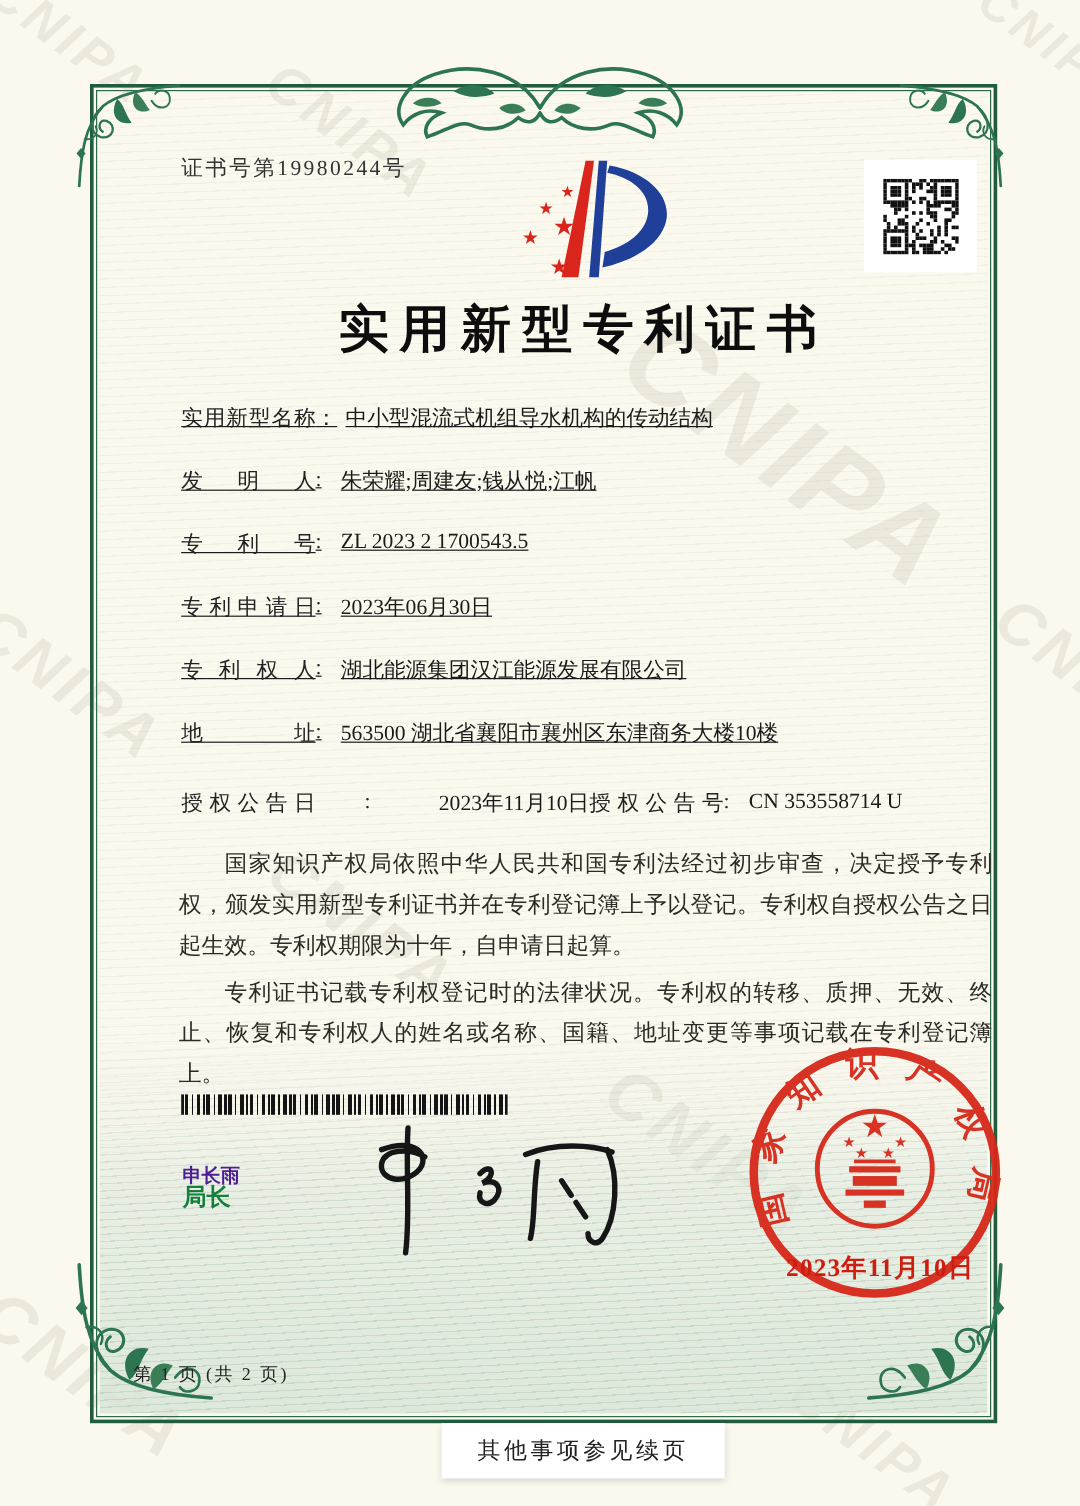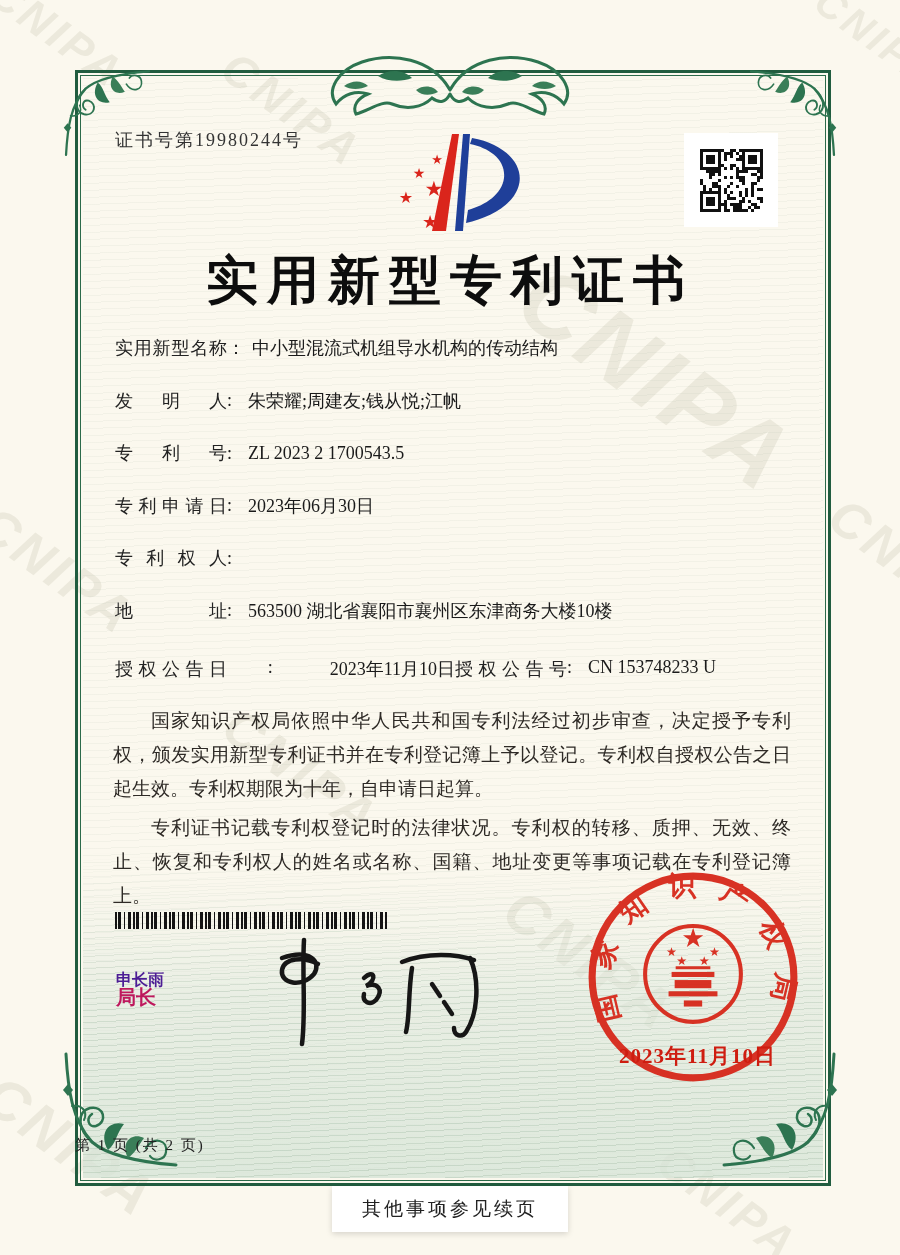--- a/index.html
+++ b/index.html
@@ -21,51 +21,51 @@
   .waves{position:absolute;left:5px;right:5px;bottom:5px;height:330px;
          background:
            repeating-linear-gradient(177deg,rgba(110,150,120,0.20) 0 1px,transparent 1px 6px),
            linear-gradient(180deg,rgba(223,233,222,0) 0,rgba(221,232,221,0.55) 120px,rgba(214,228,215,0.8) 100%);
          -webkit-mask-image:linear-gradient(180deg,transparent 0,#000 45%);
          mask-image:linear-gradient(180deg,transparent 0,#000 45%);}
 
   .orn{position:absolute;z-index:3;pointer-events:none;}
   .orn svg{display:block;}
 
-  .content{position:absolute;inset:0;z-index:4;}
+  .content{position:absolute;inset:0;z-index:4;margin-left:36px;}
 
   .cert-no{position:absolute;left:115px;top:128px;font-size:18px;letter-spacing:2px;color:#333;}
 
   .logo{position:absolute;left:368px;top:128px;}
   .qr-box{position:absolute;left:684px;top:133px;width:94px;height:94px;background:#ffffff;
           display:flex;align-items:center;justify-content:center;}
 
   .title{position:absolute;left:75px;top:246px;width:750px;text-align:center;
-         font-size:52px;font-weight:700;letter-spacing:9px;color:#0d0d0d;}
+         font-size:42px;font-weight:700;letter-spacing:9px;color:#0d0d0d;}
 
   .fields{position:absolute;left:115px;top:336px;width:690px;font-size:18px;}
-  .frow{display:flex;align-items:center;margin-bottom:28.5px;white-space:nowrap;}
+  .frow{display:flex;align-items:flex-start;margin-bottom:28.5px;white-space:nowrap;text-decoration:underline;}
   .flabel{display:inline-block;width:112px;text-align:justify;text-align-last:justify;color:#222;}
   .fcolon{display:inline-block;min-width:14px;color:#222;}
   .fvalue{margin-left:7px;color:#1a1a1a;}
   .grant-row{position:absolute;left:115px;top:657px;width:690px;font-size:18px;display:flex;}
   .grant-cell{display:flex;white-space:nowrap;}
   .grant-cell.first{width:340px;justify-content:space-between;}
 
   .paras{position:absolute;left:113px;top:704px;width:678px;font-size:19px;line-height:1.78;
          color:#2e2a26;text-align:justify;}
   .paras p{margin:0 0 6px 0;text-indent:2em;}
 
   .barcode{position:absolute;left:115px;top:912px;width:272px;height:17px;
            background:repeating-linear-gradient(90deg,#141414 0 2px,transparent 2px 3px,
              #141414 3px 6px,transparent 6px 9px,#141414 9px 10px,transparent 10px 13px,
              #141414 13px 16px,transparent 16px 18px);}
 
   .director-title{position:absolute;left:116px;top:984px;font-size:20px;font-weight:700;
-                  font-family:"Liberation Sans","DejaVu Sans",sans-serif;color:#be185d;}
+                  font-family:"Liberation Sans","DejaVu Sans",sans-serif;color:#15803d;}
   .director-name{position:absolute;left:116px;top:970px;font-size:16px;font-weight:700;
                  font-family:"Liberation Sans","DejaVu Sans",sans-serif;color:#4c1d95;}
   .signature{position:absolute;left:252px;top:928px;}
 
   .seal{position:absolute;left:586px;top:870px;width:214px;height:214px;opacity:0.95;}
   .seal-date{position:absolute;left:600px;top:1042px;width:195px;text-align:center;
              font-size:21px;font-weight:700;color:#ce1d10;letter-spacing:1px;}
 
   .page-num{position:absolute;left:75px;top:1136px;width:750px;
             font-size:15px;color:#222;letter-spacing:2px;}
@@ -405,38 +405,39 @@
           <span class="fvalue">ZL 2023 2 1700543.5</span>
         </div>
         <div class="frow">
           <span class="flabel">专利申请日</span>
           <span class="fcolon">:</span>
           <span class="fvalue">2023年06月30日</span>
         </div>
         <div class="frow">
           <span class="flabel">专利权人</span>
           <span class="fcolon">:</span>
+          <span class="fvalue">湖北能源集团汉江能源发展有限公司</span>
         </div>
         <div class="frow">
           <span class="flabel">地址</span>
           <span class="fcolon">:</span>
           <span class="fvalue">563500 湖北省襄阳市襄州区东津商务大楼10楼</span>
         </div>
       </div>
 
     <div class="grant-row">
       <div class="grant-cell first">
         <span class="flabel">授权公告日</span>
           <span class="fcolon">:</span>
           <span class="fvalue">2023年11月10日</span>
       </div>
       <div class="grant-cell">
         <span class="flabel">授权公告号</span>
           <span class="fcolon">:</span>
-          <span class="fvalue">CN 153748233 U</span>
+          <span class="fvalue">CN 353558714 U</span>
       </div>
     </div>
 
     <div class="paras">
       <p>国家知识产权局依照中华人民共和国专利法经过初步审查，决定授予专利权，颁发实用新型专利证书并在专利登记簿上予以登记。专利权自授权公告之日起生效。专利权期限为十年，自申请日起算。</p>
       <p>专利证书记载专利权登记时的法律状况。专利权的转移、质押、无效、终止、恢复和专利权人的姓名或名称、国籍、地址变更等事项记载在专利登记簿上。</p>
     </div>
 
     <div class="barcode"></div>
 

